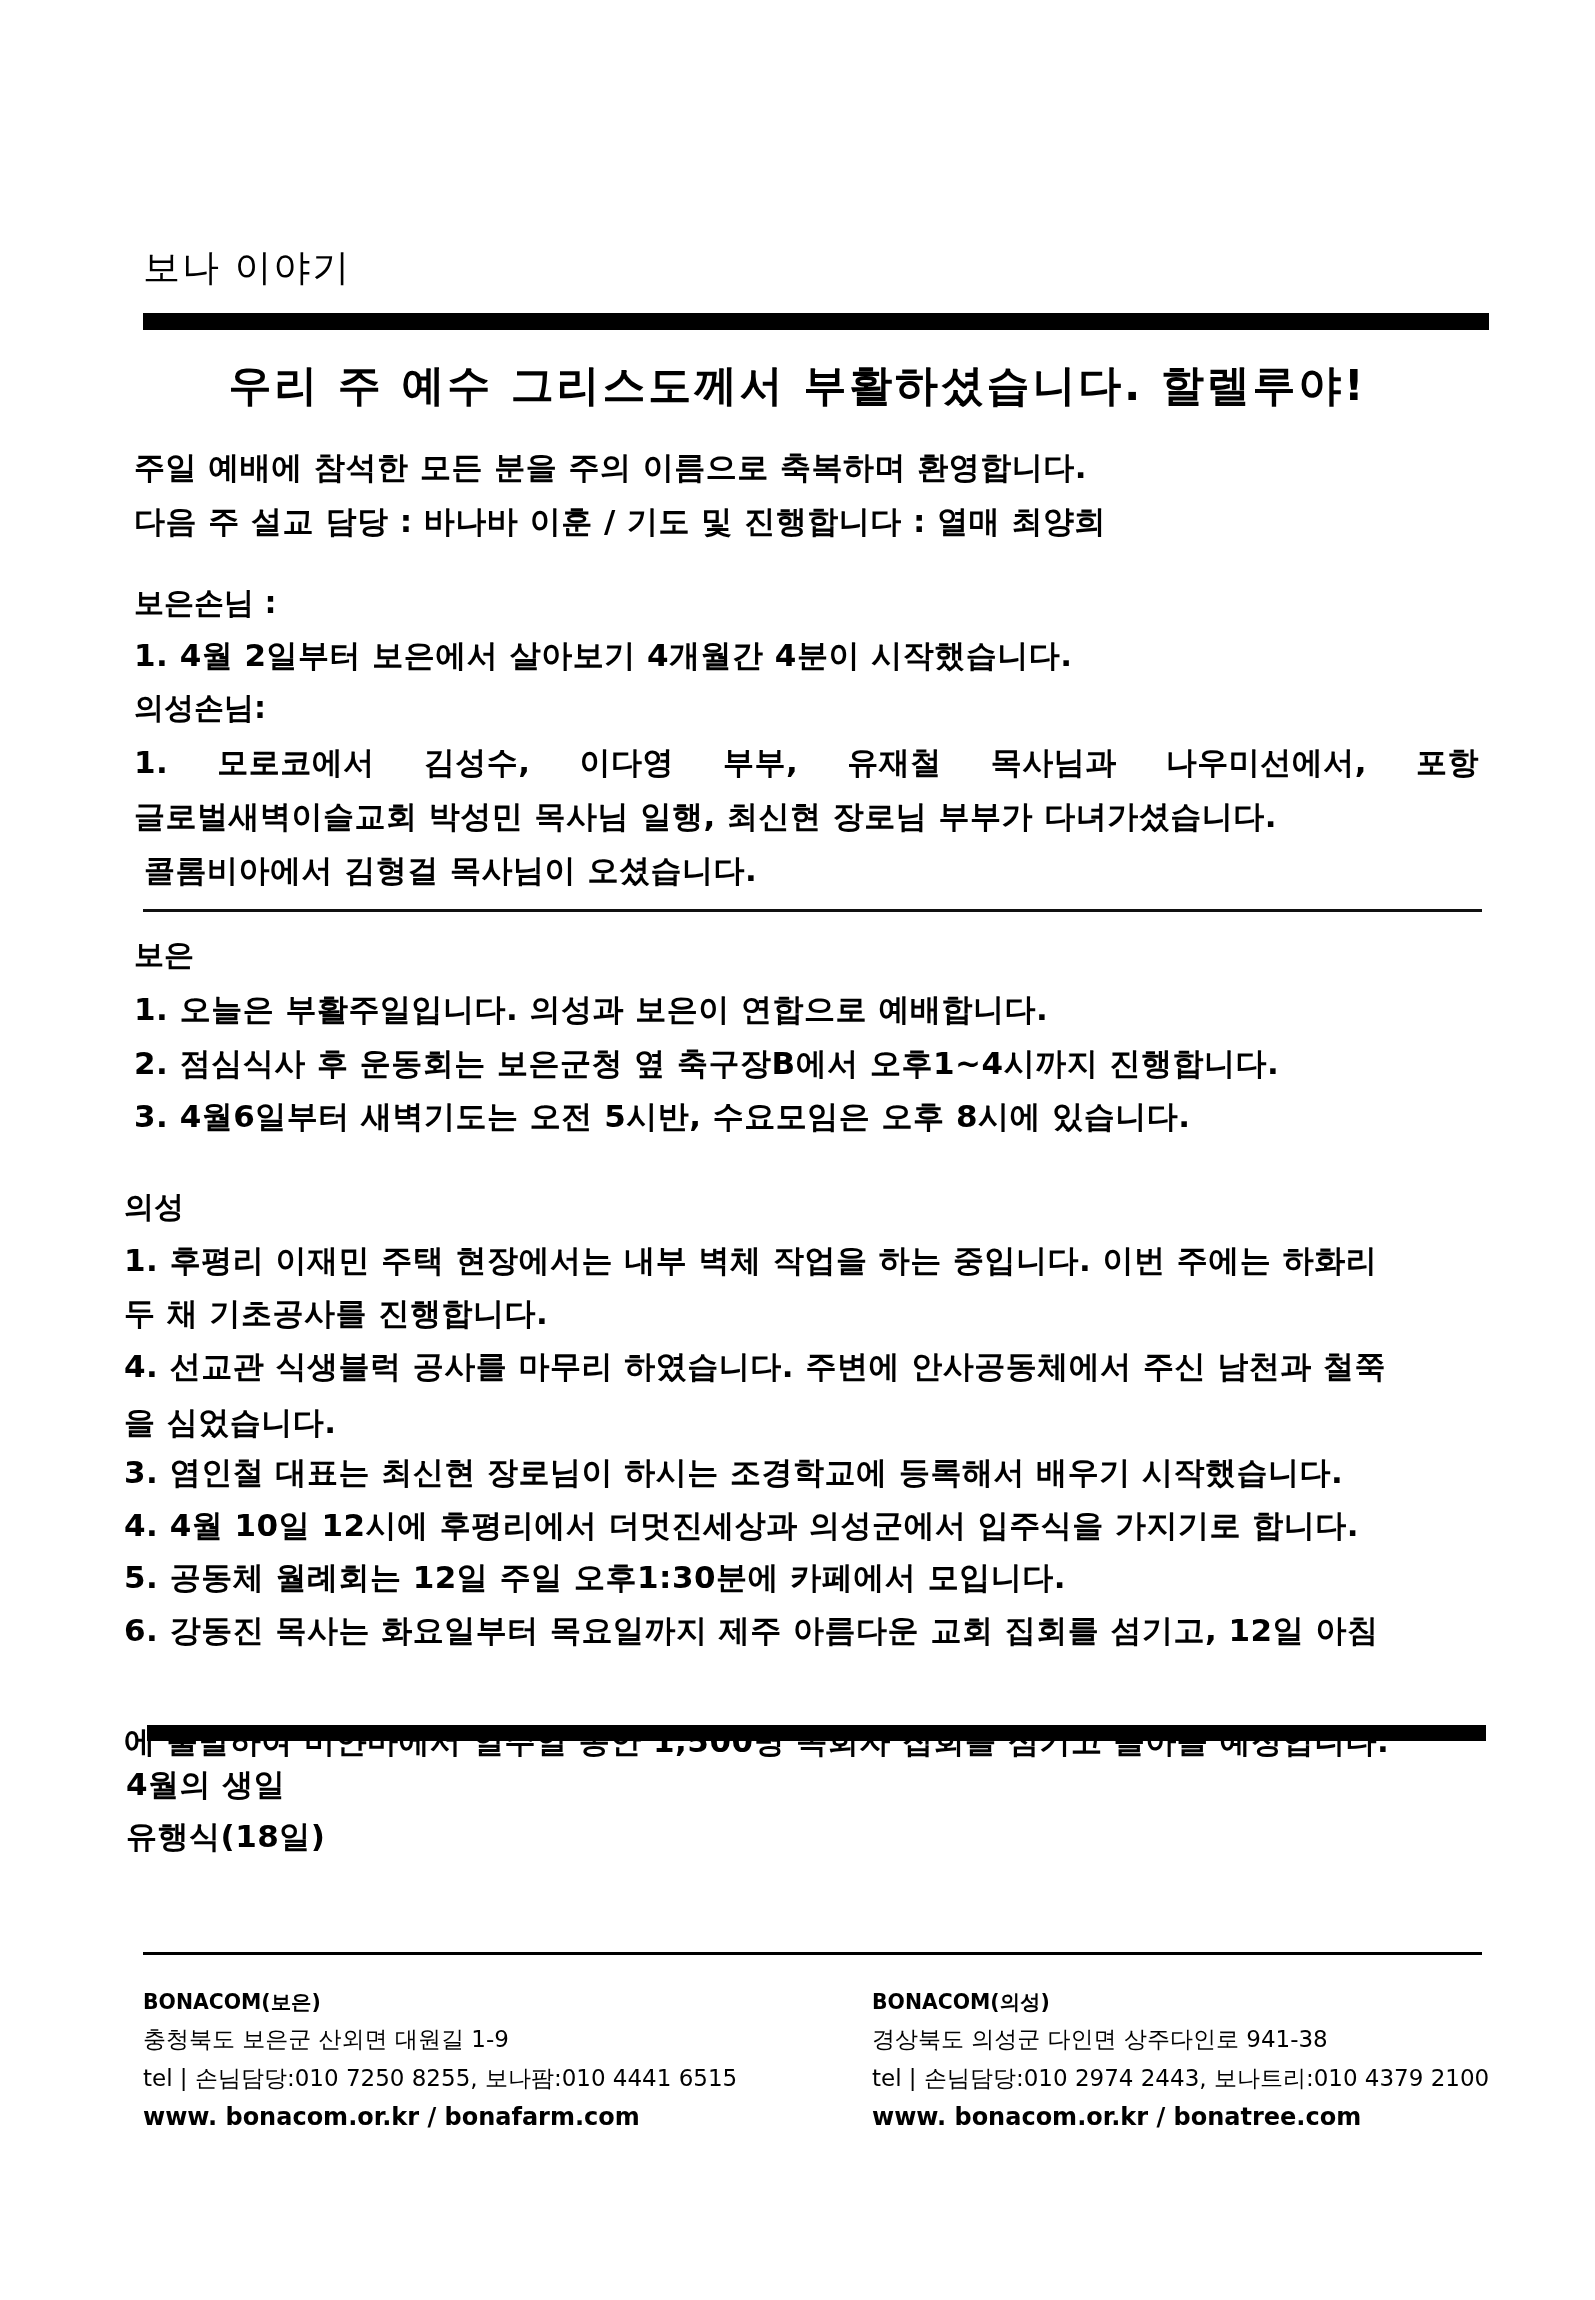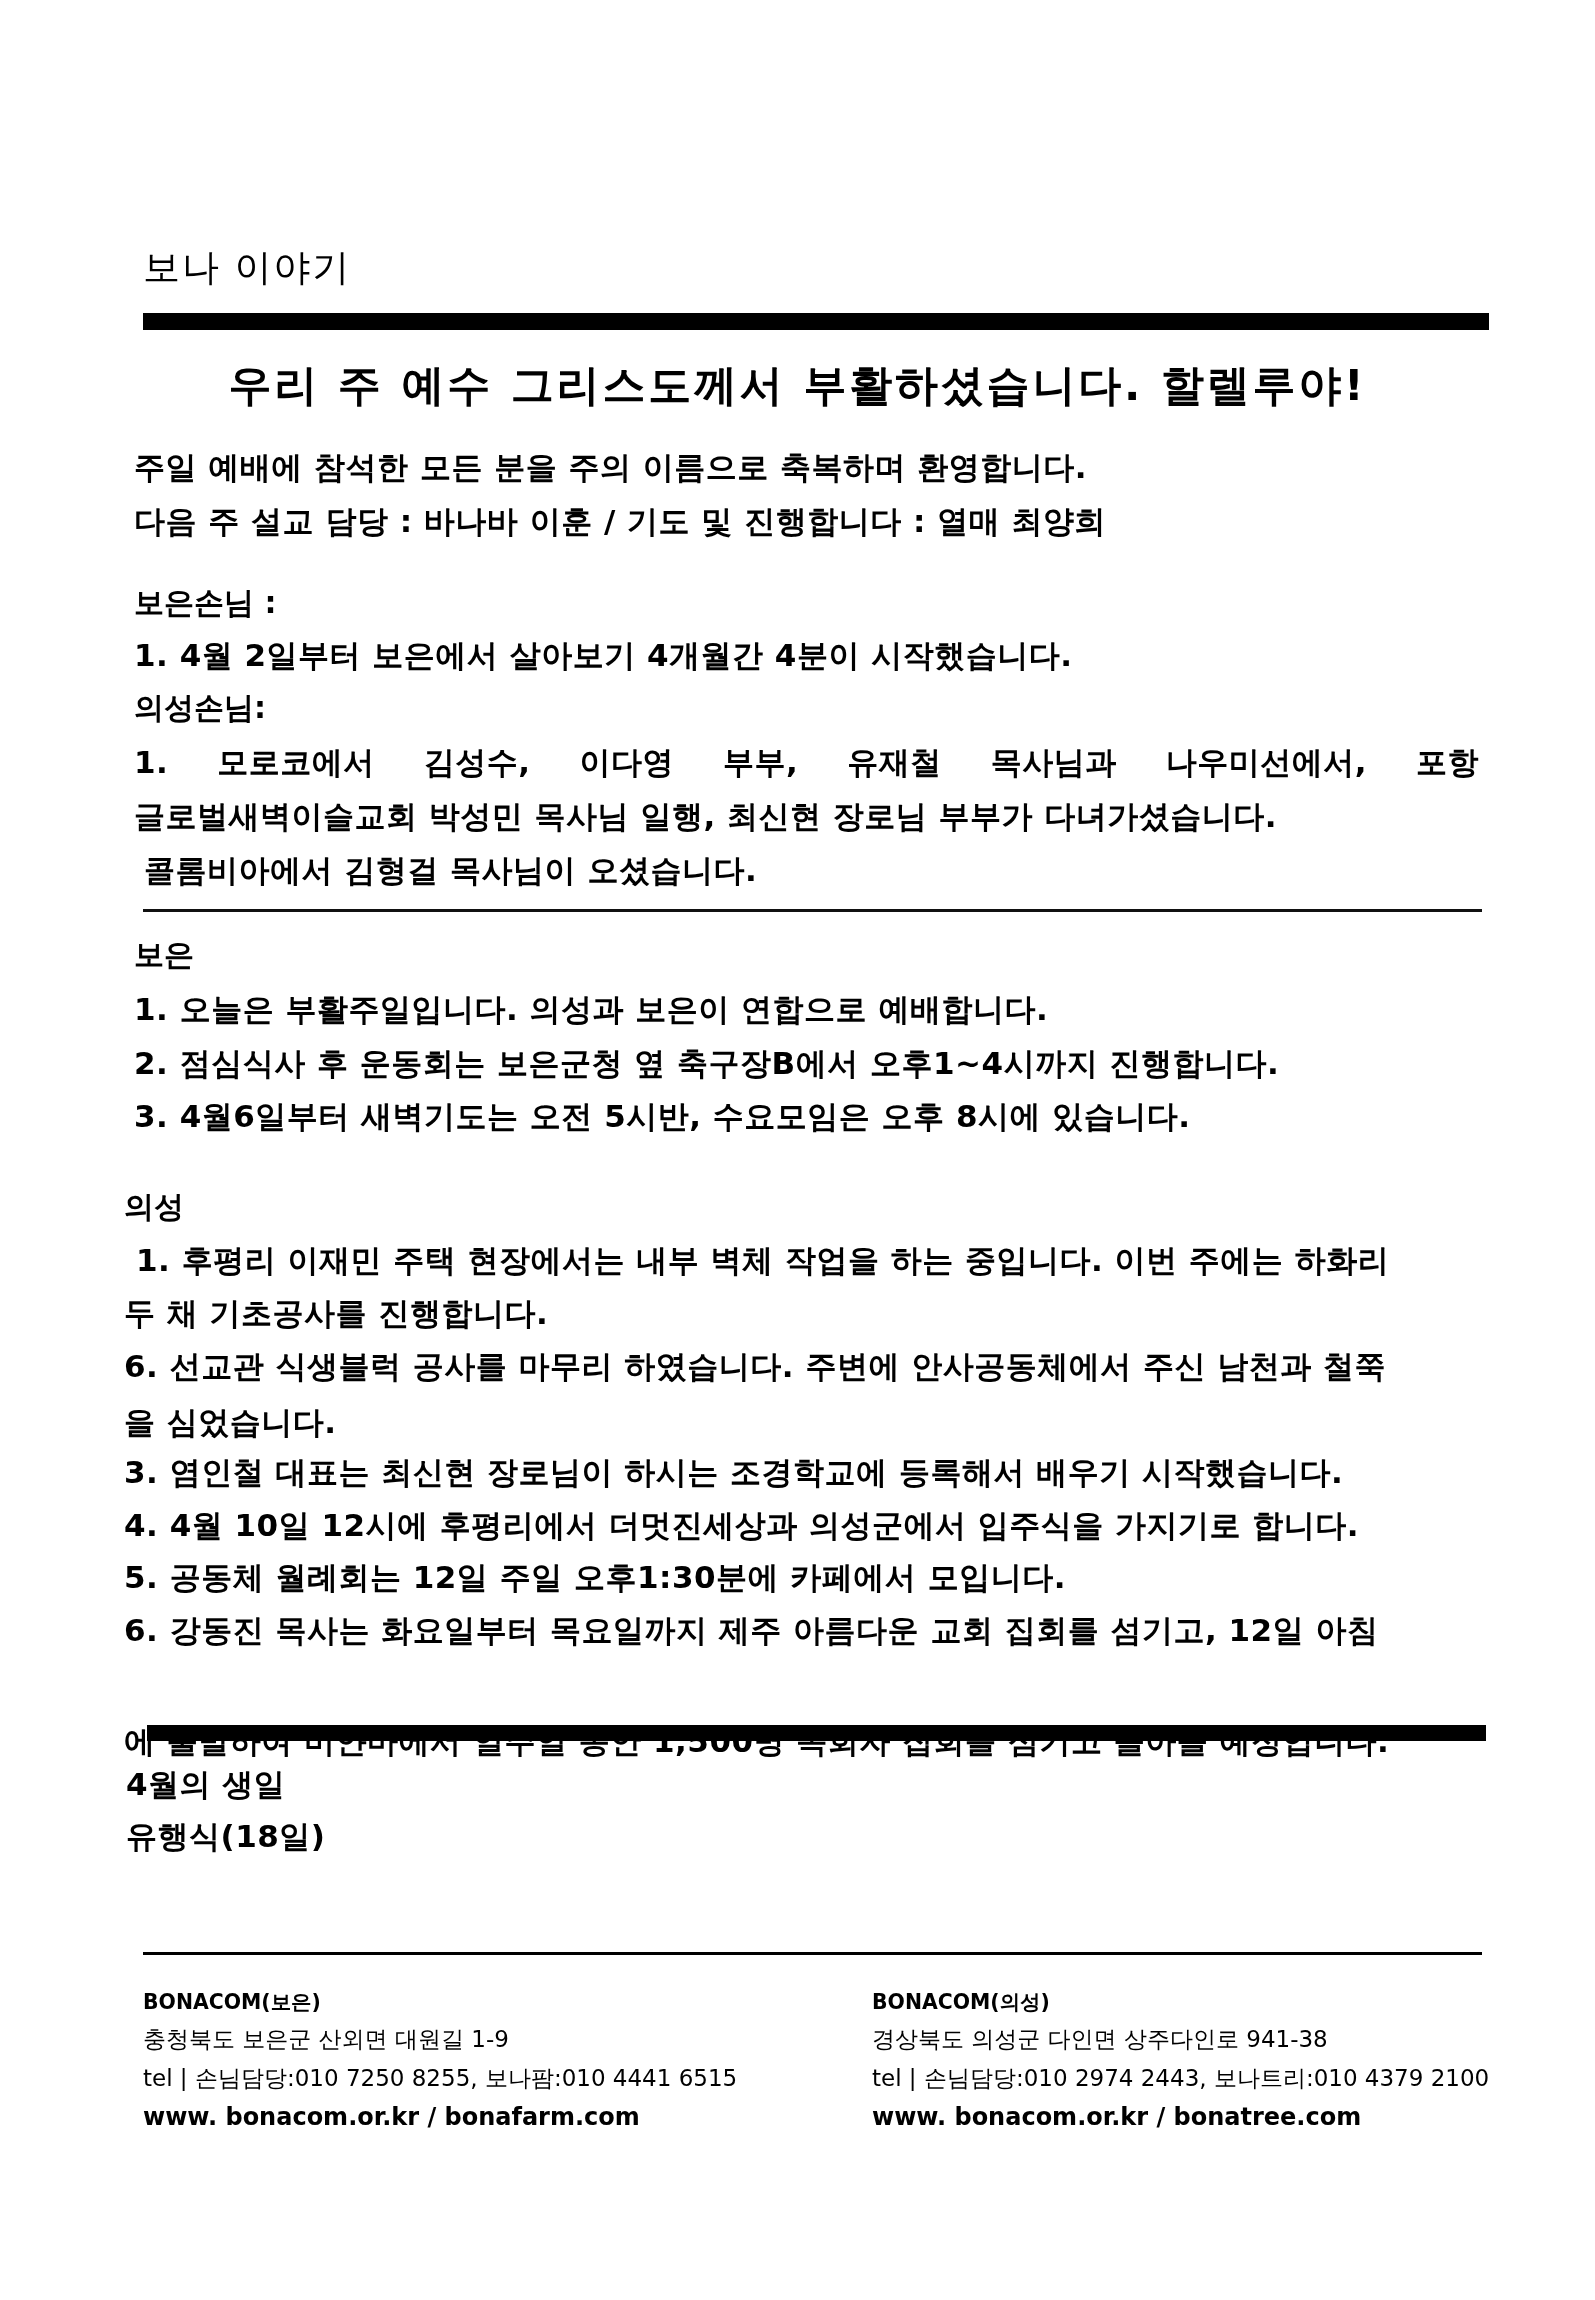--- a/index.html
+++ b/index.html
@@ -52,23 +52,23 @@
 <div class="abs line" style="left:144px; top:850px;">콜롬비아에서 김형걸 목사님이 오셨습니다.</div>
 
 <div class="rule-thin"></div>
 
 <div class="abs line-s" style="left:134px; top:935px;">보은</div>
 <div class="abs line" style="left:134px; top:989px;">1. 오늘은 부활주일입니다. 의성과 보은이 연합으로 예배합니다.</div>
 <div class="abs line" style="left:134px; top:1043px;">2. 점심식사 후 운동회는 보은군청 옆 축구장B에서 오후1~4시까지 진행합니다.</div>
 <div class="abs line" style="left:134px; top:1096px;">3. 4월6일부터 새벽기도는 오전 5시반, 수요모임은 오후 8시에 있습니다.</div>
 
 <div class="abs line-s" style="left:124px; top:1187px;">의성</div>
-<div class="abs line" style="left:136px; top:1240px;">1. 후평리 이재민 주택 현장에서는 내부 벽체 작업을 하는 중입니다. 이번 주에는 하화리</div>
+<div class="abs line" style="left:124px; top:1240px;">1. 후평리 이재민 주택 현장에서는 내부 벽체 작업을 하는 중입니다. 이번 주에는 하화리</div>
 <div class="abs line" style="left:124px; top:1293px;">두 채 기초공사를 진행합니다.</div>
-<div class="abs line" style="left:124px; top:1346px;">6. 선교관 식생블럭 공사를 마무리 하였습니다. 주변에 안사공동체에서 주신 남천과 철쭉</div>
+<div class="abs line" style="left:124px; top:1346px;">4. 선교관 식생블럭 공사를 마무리 하였습니다. 주변에 안사공동체에서 주신 남천과 철쭉</div>
 <div class="abs line" style="left:124px; top:1402px;">을 심었습니다.</div>
 <div class="abs line" style="left:124px; top:1452px;">3. 염인철 대표는 최신현 장로님이 하시는 조경학교에 등록해서 배우기 시작했습니다.</div>
 <div class="abs line" style="left:124px; top:1505px;">4. 4월 10일 12시에 후평리에서 더멋진세상과 의성군에서 입주식을 가지기로 합니다.</div>
 <div class="abs line" style="left:124px; top:1557px;">5. 공동체 월례회는 12일 주일 오후1:30분에 카페에서 모입니다.</div>
 <div class="abs line" style="left:124px; top:1610px;">6. 강동진 목사는 화요일부터 목요일까지 제주 아름다운 교회 집회를 섬기고, 12일 아침</div>
 <div class="abs line" style="left:124px; top:1721px;">에 출발하여 미얀마에서 일주일 동안 1,500명 목회자 집회를 섬기고 돌아올 예정입니다.</div>
 
 <div class="bar-thick bar-bottom"></div>
 
 <div class="abs line" style="left:126px; top:1764px;">4월의 생일</div>

